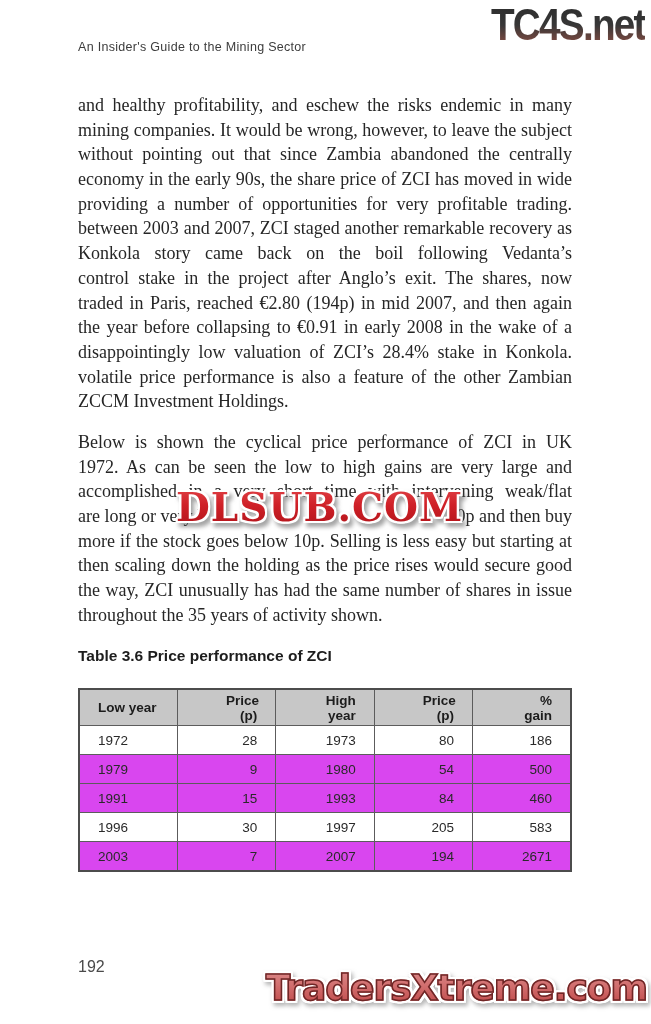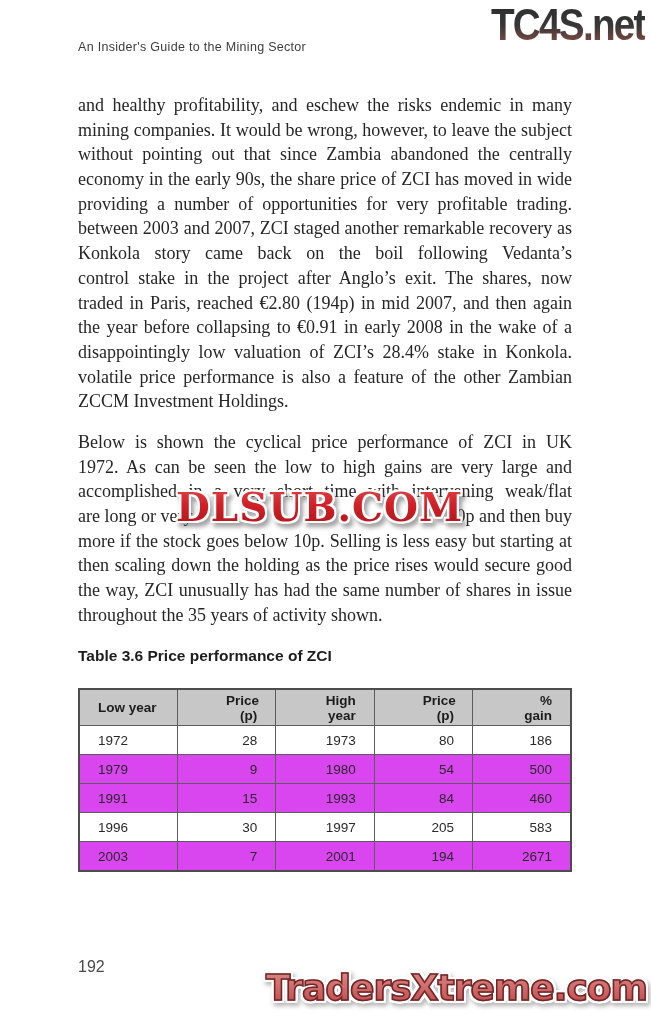--- a/index.html
+++ b/index.html
@@ -239,21 +239,21 @@
       <tr>
         <td class="c0">1996</td>
         <td class="cn">30</td>
         <td class="cn">1997</td>
         <td class="cn">205</td>
         <td class="cn">583</td>
       </tr>
       <tr class="alt">
         <td class="c0">2003</td>
         <td class="cn">7</td>
-        <td class="cn">2001</td>
+        <td class="cn">2007</td>
         <td class="cn">194</td>
         <td class="cn">2671</td>
       </tr>
     </tbody>
   </table>
 
   <div class="page-number">192</div>
 
   <div class="wm-traders">TradersXtreme.com</div>
 

